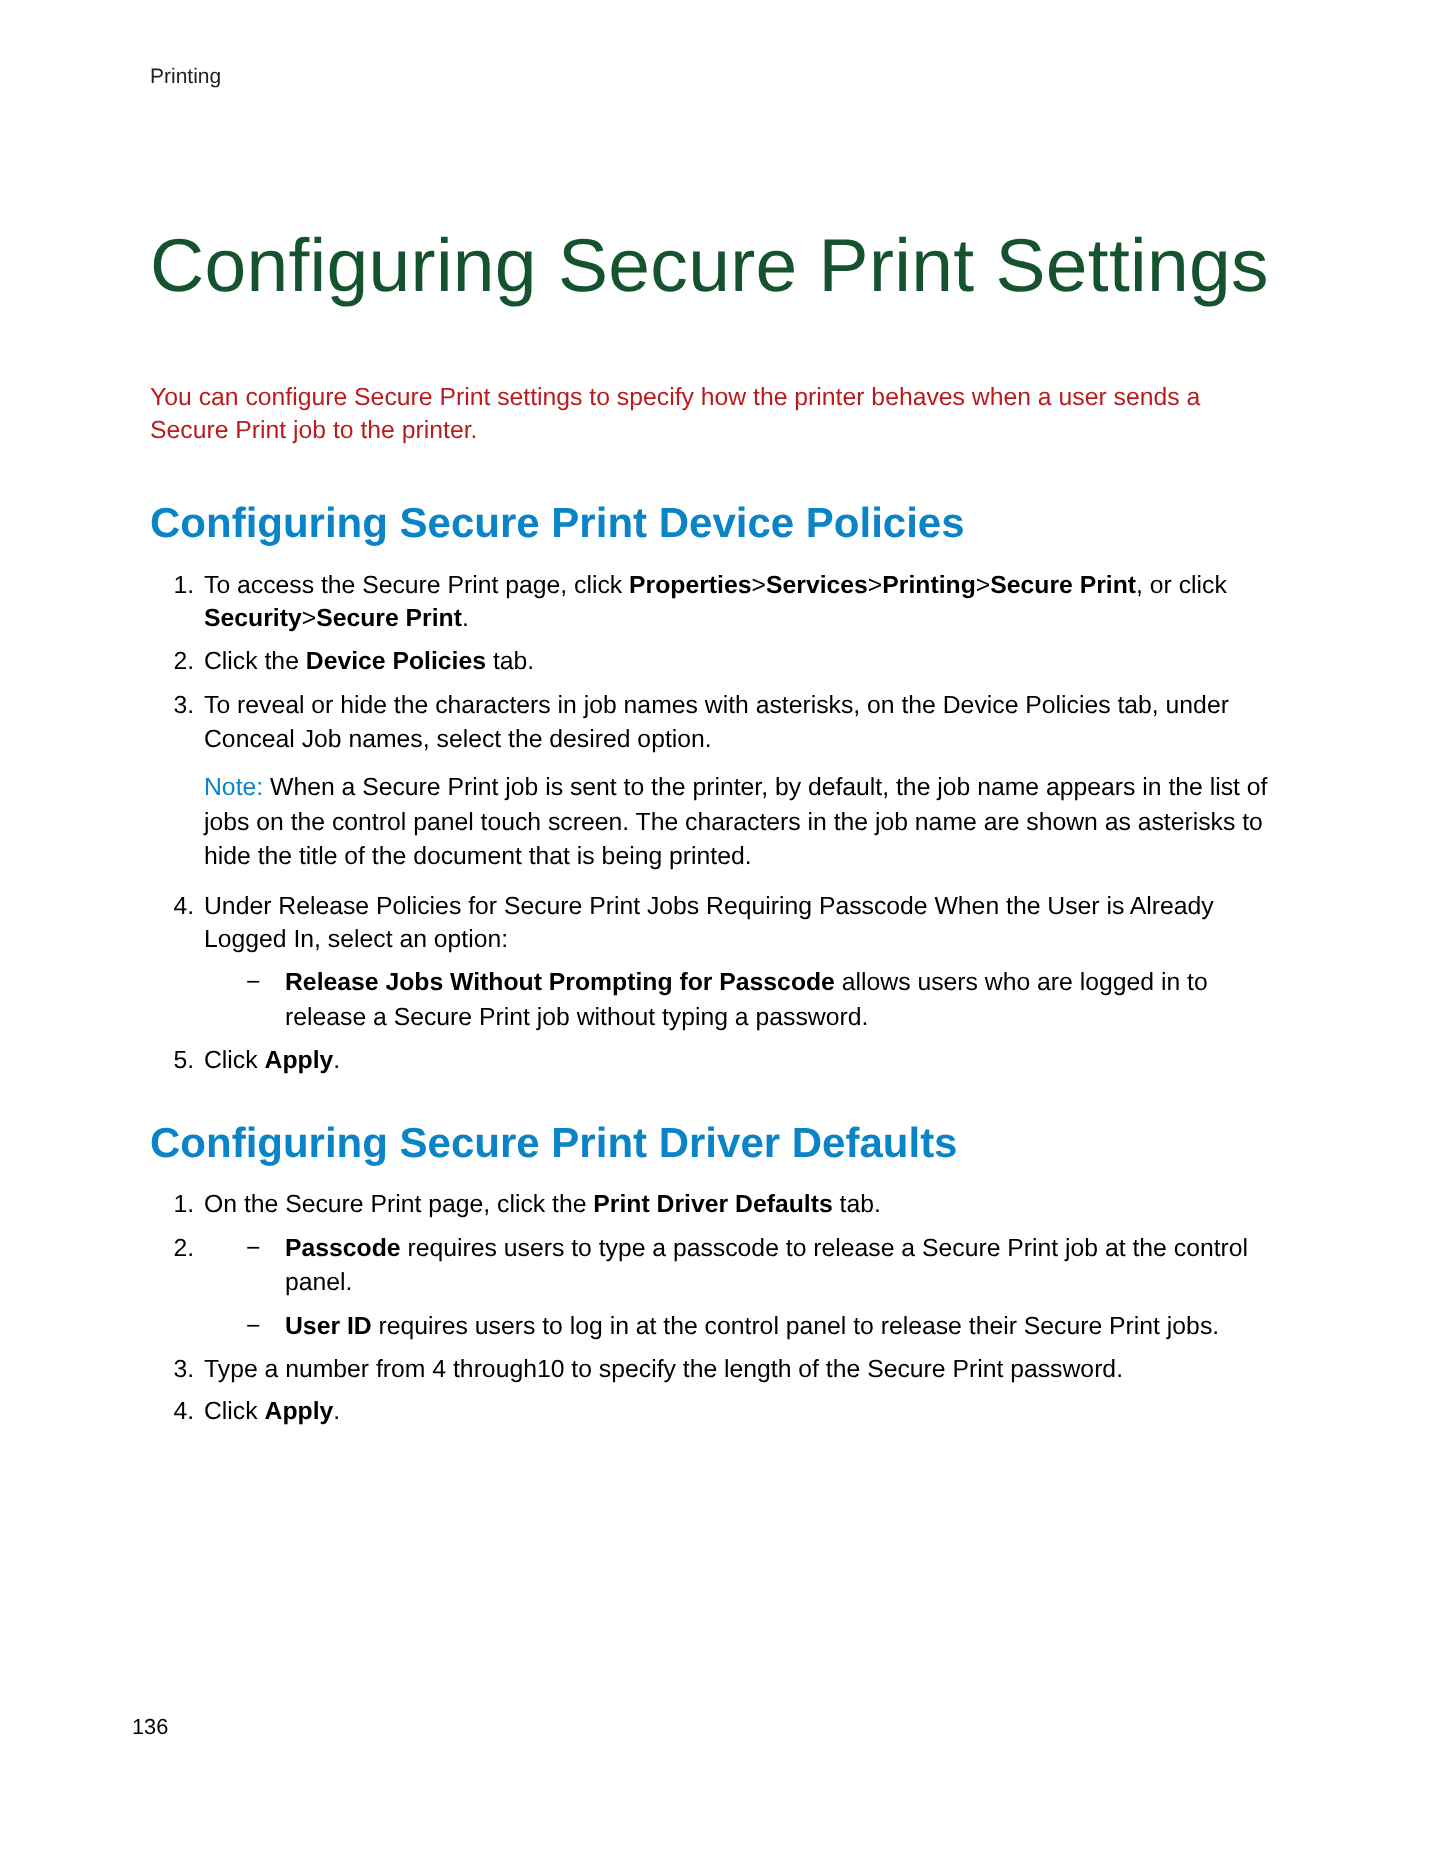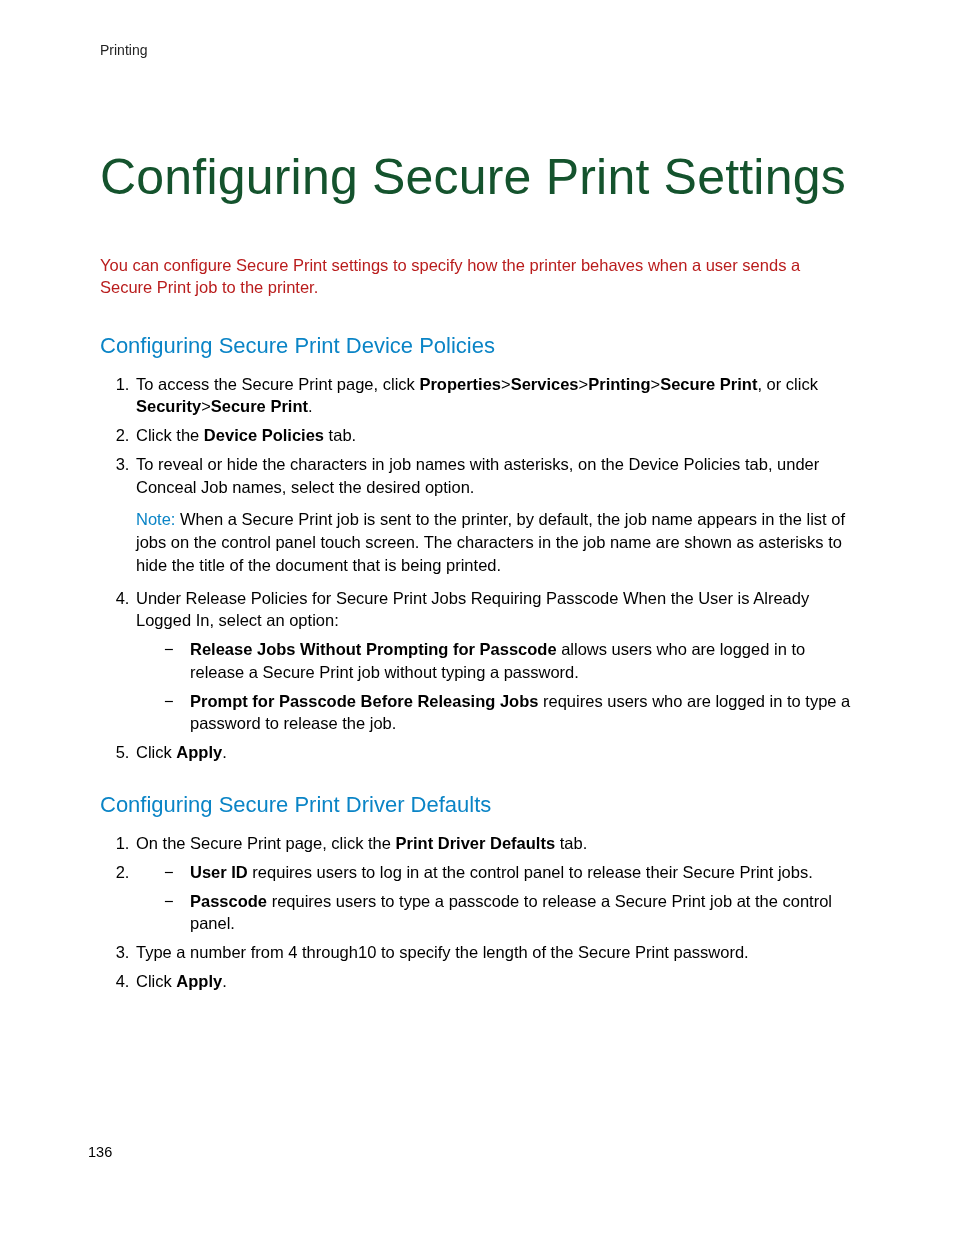--- a/index.html
+++ b/index.html
@@ -28,22 +28,22 @@
     letter-spacing: 0.2px;
   }
   p.intro {
     font-size: 16.5px;
     line-height: 1.35;
     margin: 0 0 34px 0;
     color: #b91c1c;
   }
   h2.section {
     color: #0a84c6;
-    font-weight: 400;
-    font-size: 22px;
+    font-weight: 700;
+    font-size: 28px;
     margin: 0 0 14px 0;
   }
   ol.steps {
     margin: 0 0 28px 0;
     padding-left: 34px;
     font-size: 16.5px;
     line-height: 1.38;
   }
   ol.steps > li {
     margin-bottom: 6px;
@@ -113,43 +113,40 @@
       <div class="note-block">
         <span class="note-label">Note:</span><span> When a Secure Print job is sent to the printer, by default, the job name appears in the list of jobs on the control panel touch screen. The characters in the job name are shown as asterisks to hide the title of the document that is being printed.</span>
       </div>
     </li>
     <li>
       <span>Under Release Policies for Secure Print Jobs Requiring Passcode When the User is Already Logged In, select an option:</span>
       <ul class="sublist">
         <li>
           <b>Release Jobs Without Prompting for Passcode</b><span> allows users who are logged in to release a Secure Print job without typing a password.</span>
         </li>
-        <li>
-          <b>Prompt for Passcode Before Releasing Jobs</b><span> requires users who are logged in to type a password to release the job.</span>
-        </li>
       </ul>
     </li>
     <li>
       <span>Click </span><b>Apply</b><span>.</span>
     </li>
   </ol>
 
   <h2 class="section">Configuring Secure Print Driver Defaults</h2>
 
   <ol class="steps">
     <li>
       <span>On the Secure Print page, click the </span><b>Print Driver Defaults</b><span> tab.</span>
     </li>
     <li>
       <ul class="sublist">
         <li>
-          <b>User ID</b><span> requires users to log in at the control panel to release their Secure Print jobs.</span>
+          <b>Passcode</b><span> requires users to type a passcode to release a Secure Print job at the control panel.</span>
         </li>
         <li>
-          <b>Passcode</b><span> requires users to type a passcode to release a Secure Print job at the control panel.</span>
+          <b>User ID</b><span> requires users to log in at the control panel to release their Secure Print jobs.</span>
         </li>
       </ul>
     </li>
     <li>
       <span>Type a number from 4 through10 to specify the length of the Secure Print password.</span>
     </li>
     <li>
       <span>Click </span><b>Apply</b><span>.</span>
     </li>
   </ol>

